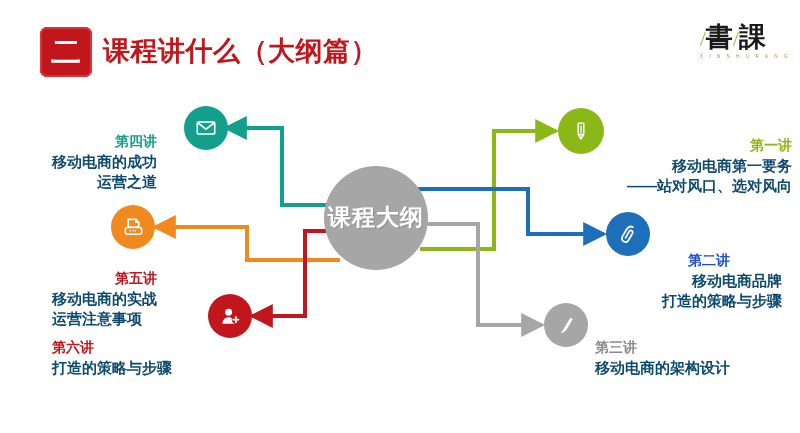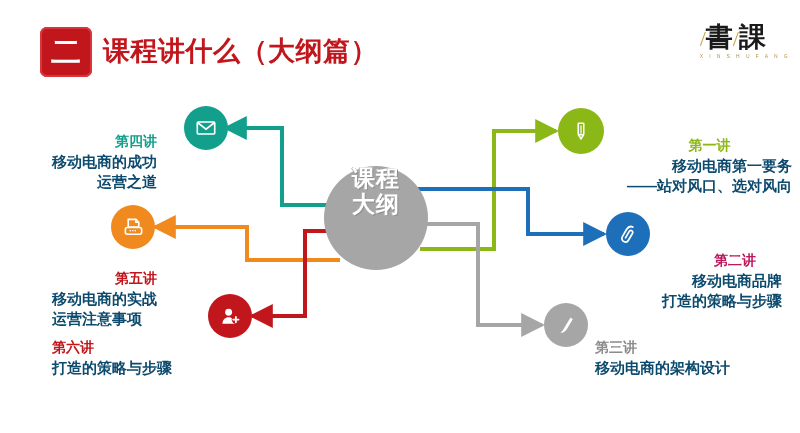--- a/index.html
+++ b/index.html
@@ -39,21 +39,21 @@
     white-space:nowrap;font-family:"Liberation Sans",sans-serif;
   }
 
   
   #wires{position:absolute;left:0;top:0;width:800px;height:433px;}
 
   
   .center-node{
     position:absolute;left:324px;top:166px;width:104px;height:104px;
     border-radius:50%;background:#a6a6a6;
-    display:flex;flex-direction:column;align-items:center;justify-content:flex-start;
+    display:flex;flex-direction:row;align-items:center;justify-content:center;
   }
   .center-node span{
     color:#ffffff;font-size:23px;font-weight:bold;line-height:1.12;
     text-shadow:1px 1px 0 #8d8d8d,-1px 0 0 #b5b5b5;
     letter-spacing:1px;
   }
 
   
   .bubble{
     position:absolute;border-radius:50%;
@@ -185,27 +185,27 @@
     <div class="body">移动电商的实战</div>
     <div class="body" style="margin-top:0;">运营注意事项</div>
   </div>
 
   <div class="lesson ta-left" style="left:52px;top:340px;">
     <div class="tag" style="color:#c0161c;">第六讲</div>
     <div class="body">打造的策略与步骤</div>
   </div>
 
   <div class="lesson ta-right" style="right:8px;top:138px;">
-    <div class="tag" style="color:#8cb817;text-align:center;margin-left:0;">第一讲</div>
+    <div class="tag" style="color:#8cb817;text-align:right;margin-left:0;">第一讲</div>
     <div class="body">移动电商第一要务</div>
     <div class="body" style="margin-top:0;">——站对风口、选对风向</div>
   </div>
 
   <div class="lesson ta-right" style="right:18px;top:253px;">
-    <div class="tag" style="color:#be185d;text-align:center;margin-left:26px;">第二讲</div>
+    <div class="tag" style="color:#1d4ed8;text-align:left;margin-left:26px;">第二讲</div>
     <div class="body">移动电商品牌</div>
     <div class="body" style="margin-top:0;">打造的策略与步骤</div>
   </div>
 
   <div class="lesson ta-left" style="left:595px;top:340px;">
     <div class="tag" style="color:#8c8c8c;">第三讲</div>
     <div class="body">移动电商的架构设计</div>
   </div>
 
 </div>

